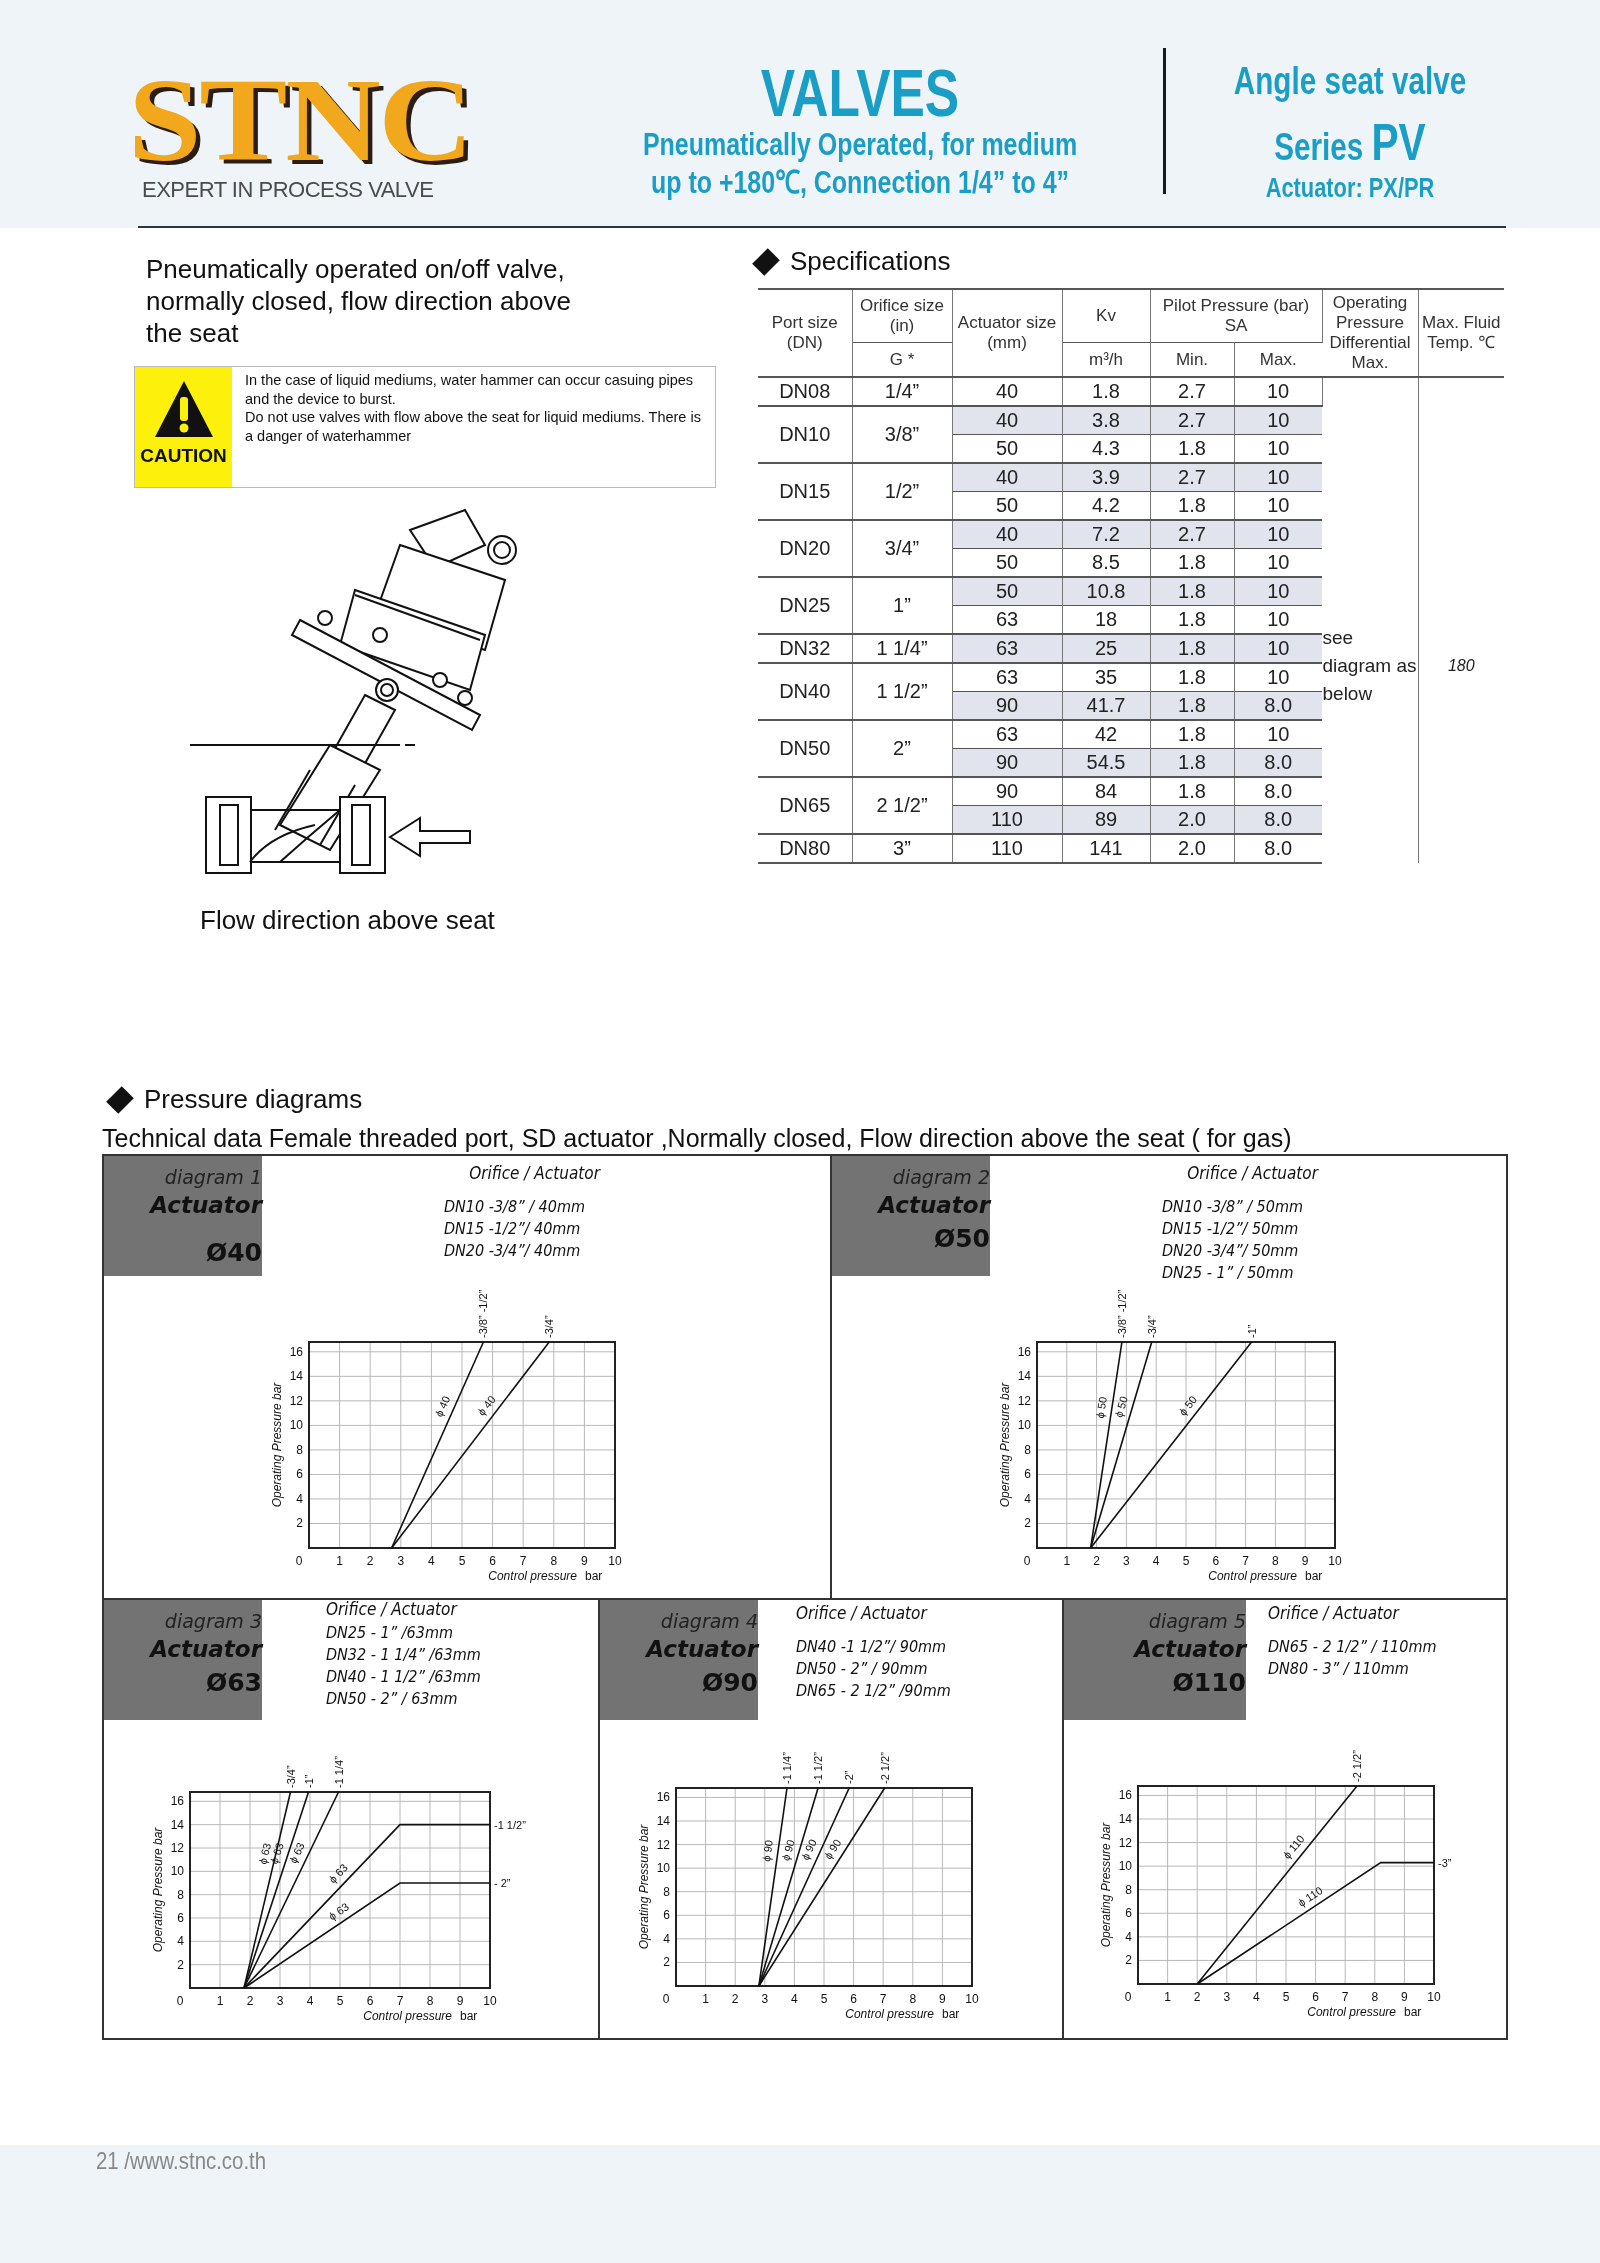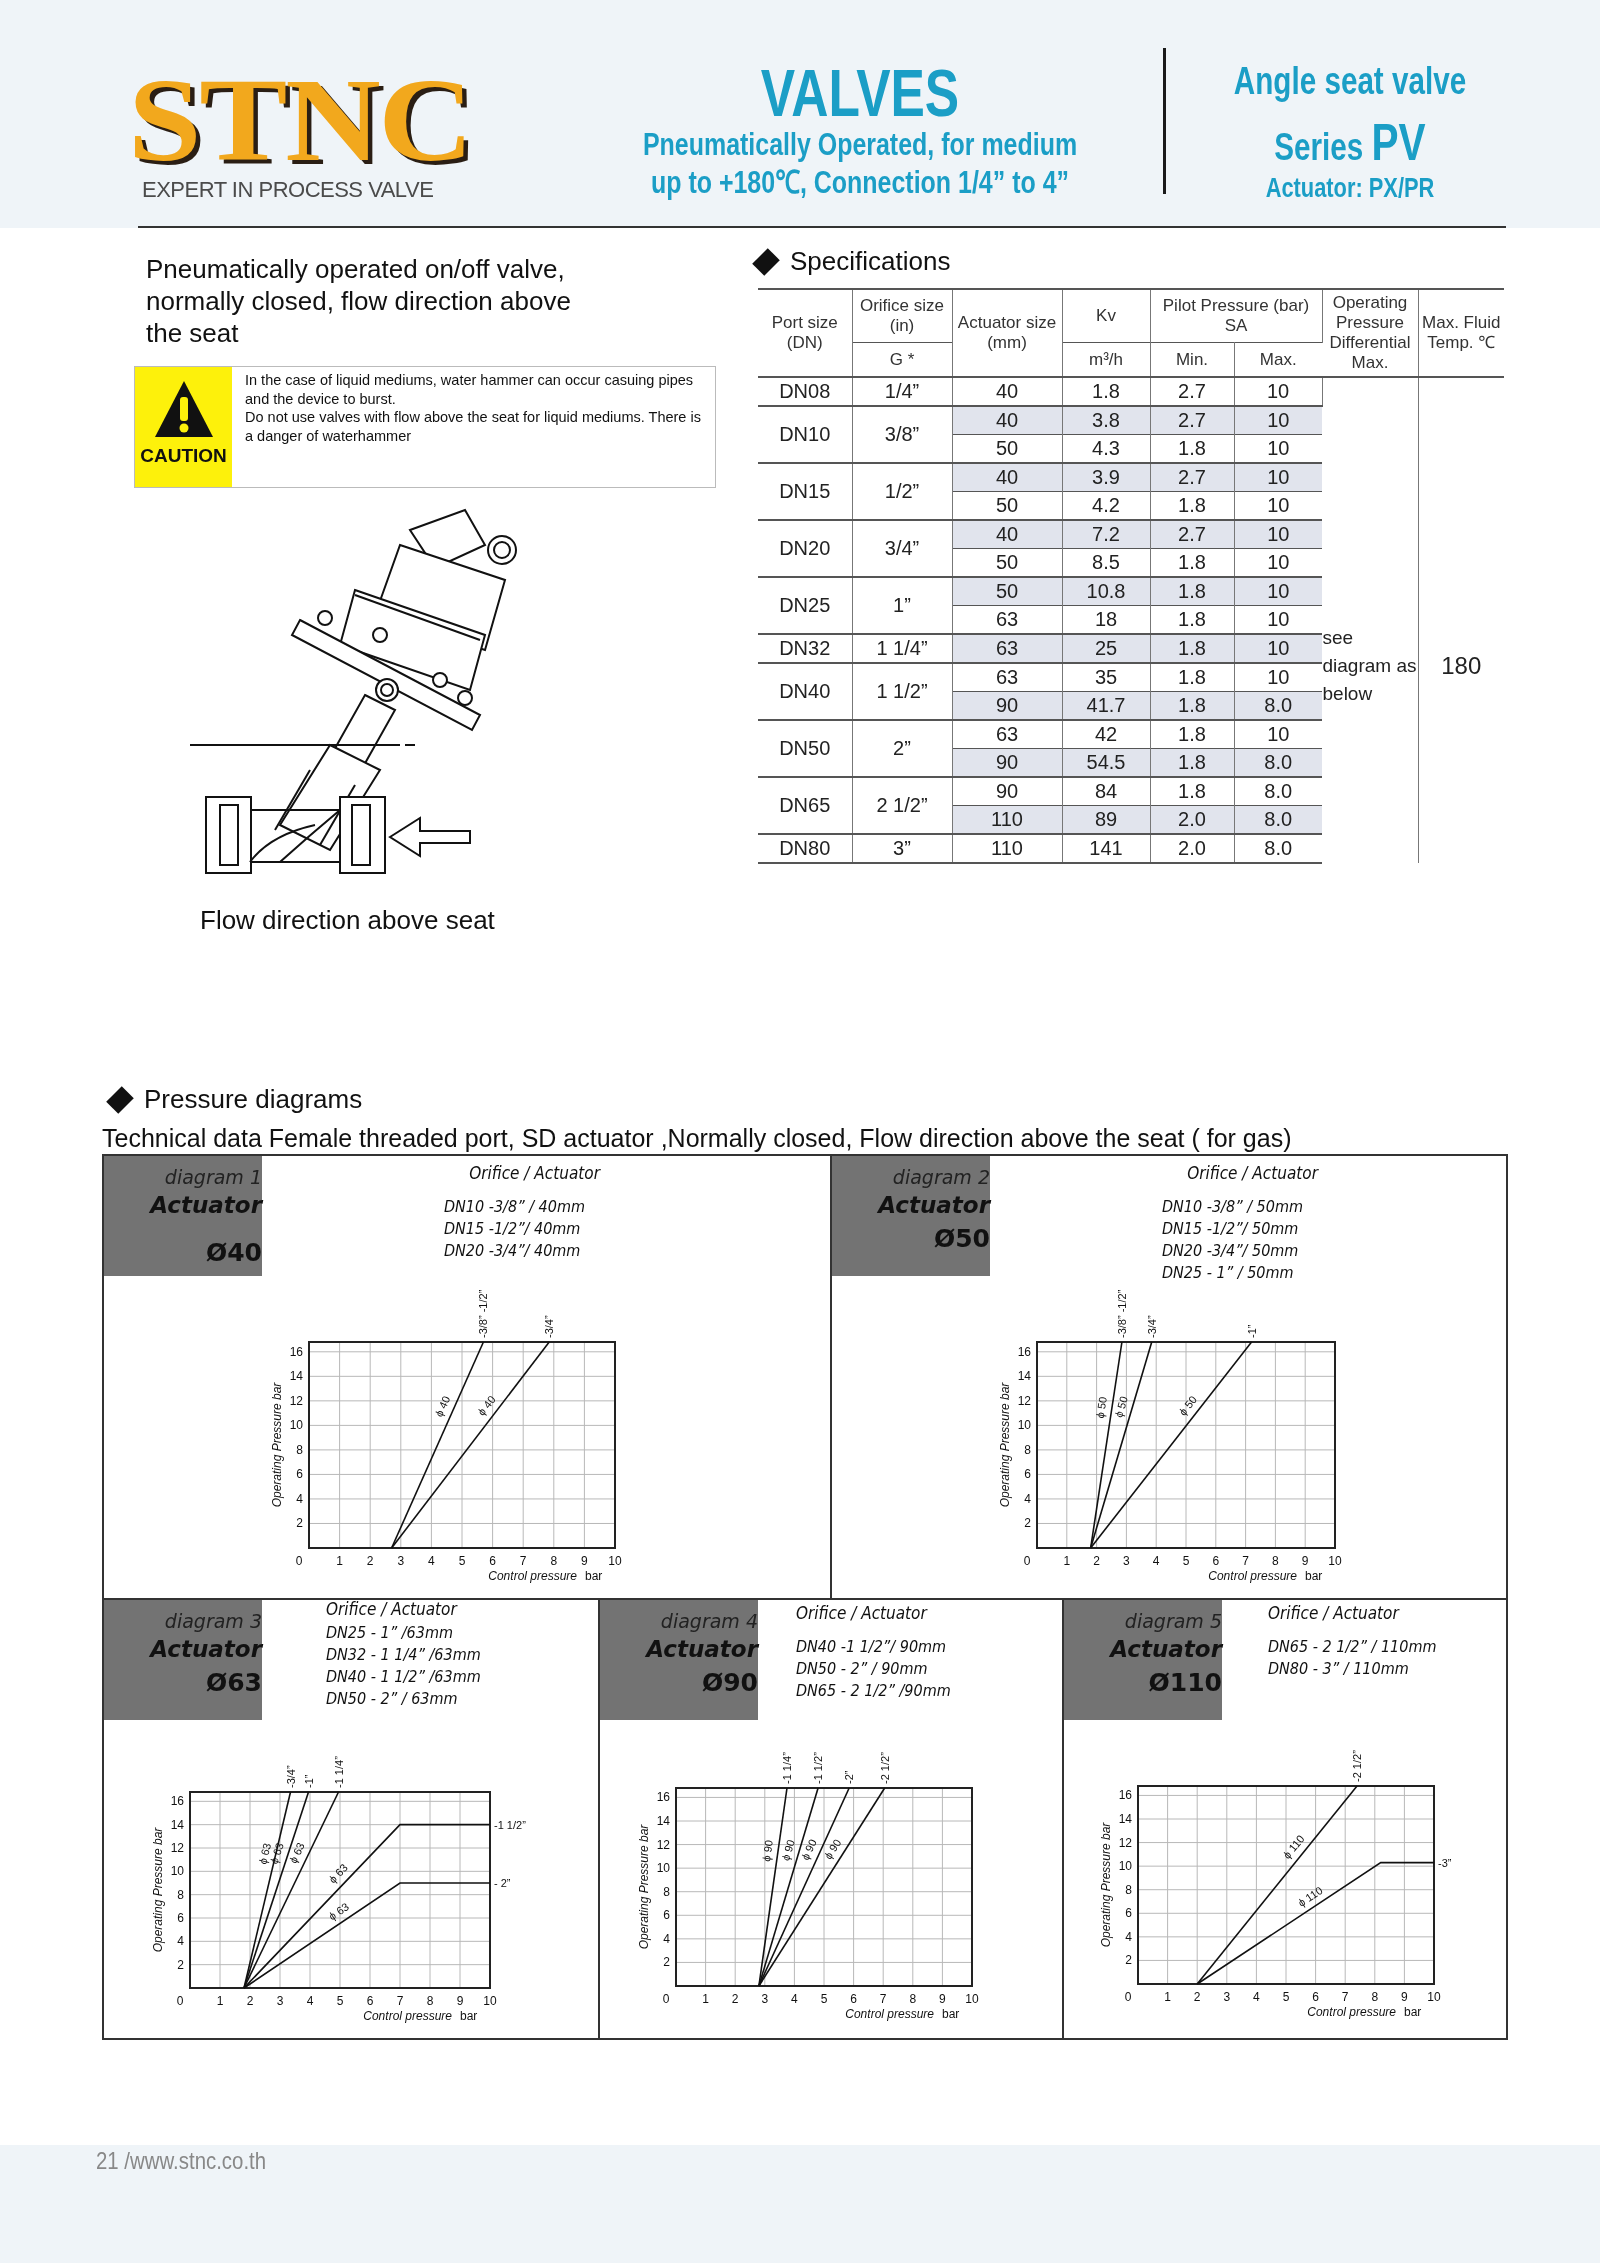--- a/index.html
+++ b/index.html
@@ -37,21 +37,21 @@
   #spec th{font-weight:normal;font-size:17px;line-height:20px;color:#333;border-right:1px solid #777;padding:0;vertical-align:middle;}
   #spec td{padding:0;text-align:center;border-right:1px solid #777;height:27px;font-size:20px;}
   #spec th:last-child, #spec td:last-child{border-right:none;}
   #spec tr.hr-top th{border-top:2px solid #555;}
   #spec tr.hdr2 th{border-top:1px solid #555;}
   #spec tbody tr:first-child td{border-top:2px solid #555;}
   #spec td.grp{border-top:2px solid #555;}
   #spec td.sub{border-top:1px solid #555;}
   #spec tr.shaded td.v{background:#e1e4ed;}
   #spec td.noteCell{text-align:left;vertical-align:middle;font-size:19px;line-height:28px;border-top:2px solid #555;margin-top:40px;}
-  #spec td.tempCell{vertical-align:middle;font-size:24px;border-top:2px solid #555;}
+  #spec td.tempCell{vertical-align:middle;font-size:16px;border-top:2px solid #555;font-style:italic;}
   #spec tbody tr:last-child td{border-bottom:2px solid #555;}
 
   #pd-head{left:110px;top:1084px;}
   #pd-desc{left:102px;top:1124px;font-size:25px;color:#111;white-space:nowrap;}
 
   #diagrams{left:102px;top:1154px;width:1406px;height:886px;border:2px solid #333;box-sizing:border-box;}
   .dcell{position:absolute;box-sizing:border-box;}
   .dlabel{position:absolute;left:0;top:0;background:#737373;text-align:right;font-family:"DejaVu Sans",sans-serif;}
   .dlabel .dn{font-style:italic;font-size:19px;color:#222;}
   .dlabel .act{font-style:italic;font-weight:bold;font-size:23px;color:#111;}
@@ -553,21 +553,21 @@
         <text x="0" y="0" font-size="11" fill="#111" transform="translate(222.07999999999998,184) rotate(-90)">-1 1/2”</text>
         <polyline points="158.88,386 249.16,188" fill="none" stroke="#111" stroke-width="1.6"></polyline>
         <text x="0" y="0" font-size="11" text-anchor="middle" fill="#111" transform="translate(212.4648,251.32) rotate(-65.48893069908907)">ϕ 90</text>
         <text x="0" y="0" font-size="11" fill="#111" transform="translate(253.16,184) rotate(-90)">-2”</text>
         <polyline points="158.88,386 284.67999999999995,188" fill="none" stroke="#111" stroke-width="1.6"></polyline>
         <text x="0" y="0" font-size="11" text-anchor="middle" fill="#111" transform="translate(235.908,251.32) rotate(-57.57001960125594)">ϕ 90</text>
         <text x="0" y="0" font-size="11" fill="#111" transform="translate(288.67999999999995,184) rotate(-90)">-2 1/2”</text>
       </svg>
     </div>
     <div class="dcell" style="left: 960px; top: 444px; width: 444px; height: 440px; border-right: none; border-bottom: none;">
-      <div class="dlabel" style="width: 158px; height: 120px;">
+      <div class="dlabel" style="width: 182px; height: 120px;">
         <div class="dn" style="margin-top:10px">diagram 5</div>
       <div class="act" style="margin-top:4px">Actuator</div>
       <div class="dia" style="margin-top:6px">Ø110</div>
       </div>
       <div class="orifice" style="left: 204px; top: 2px;">
         <div class="ttl" style="margin-left:0px;margin-bottom:12px">Orifice / Actuator</div>
         <div>DN65 - 2 1/2” / 110mm</div>
         <div>DN80 - 3”  / 110mm</div>
       </div>
       <svg width="444" height="440" style="position: absolute; left: 0px; top: 0px;">

